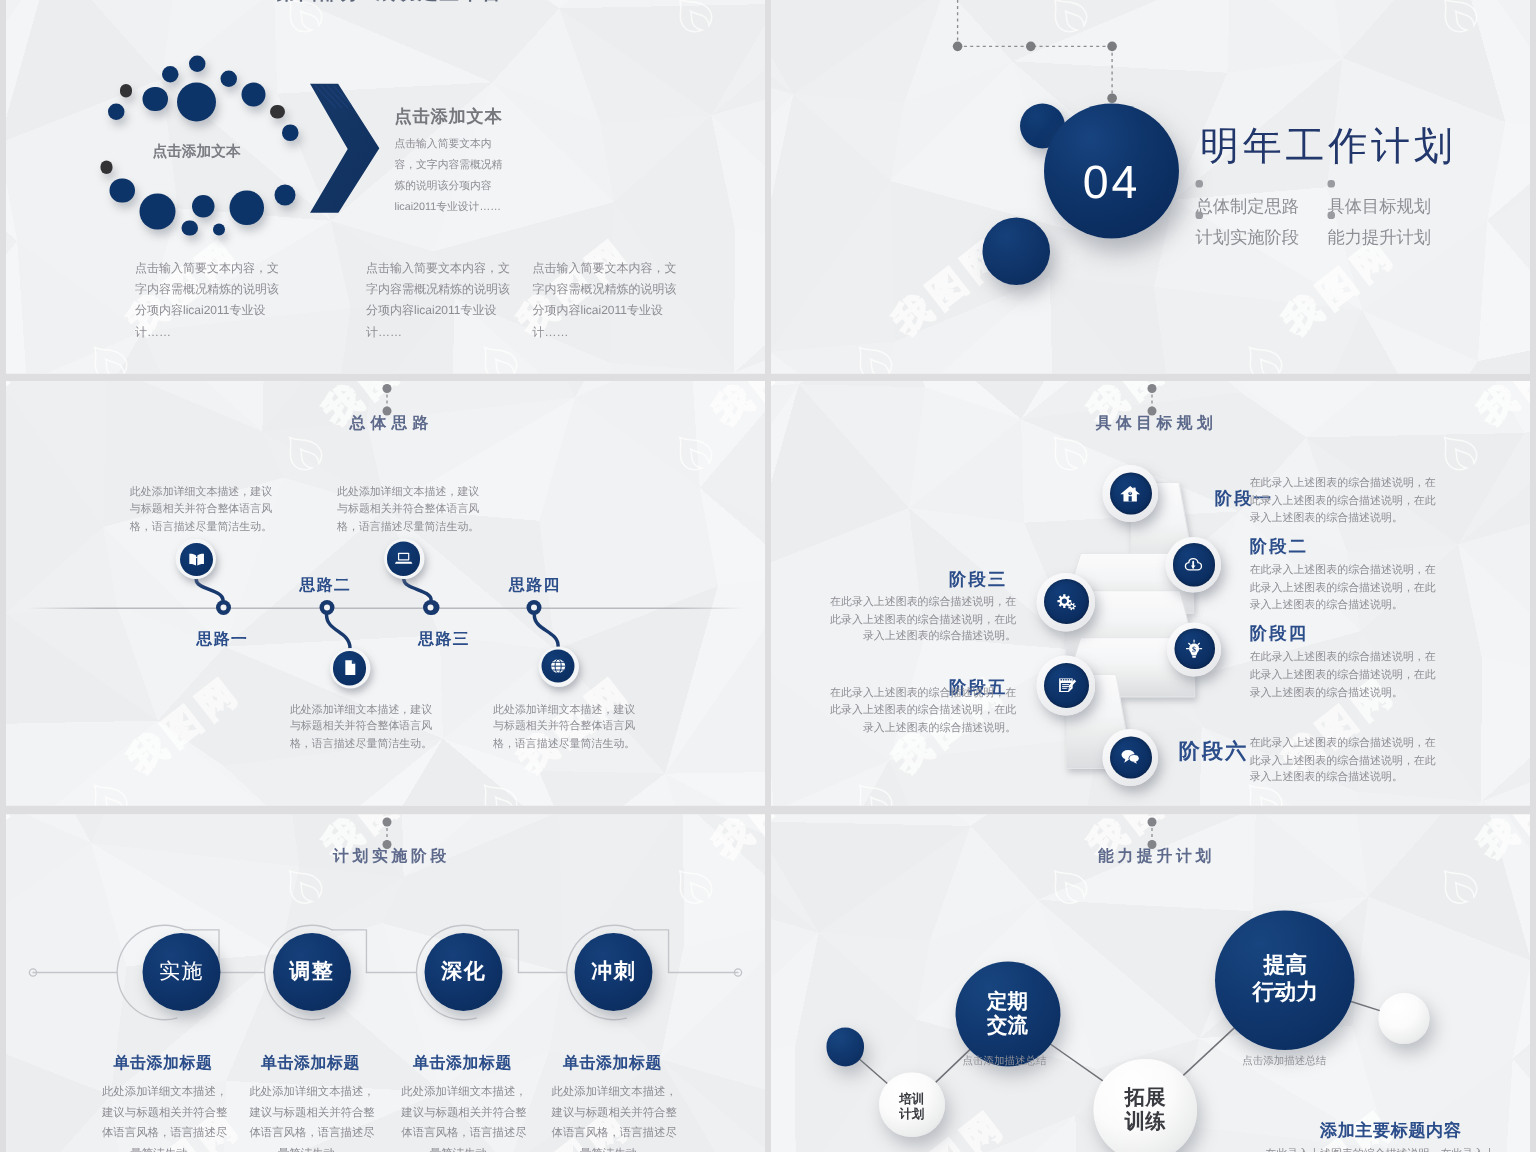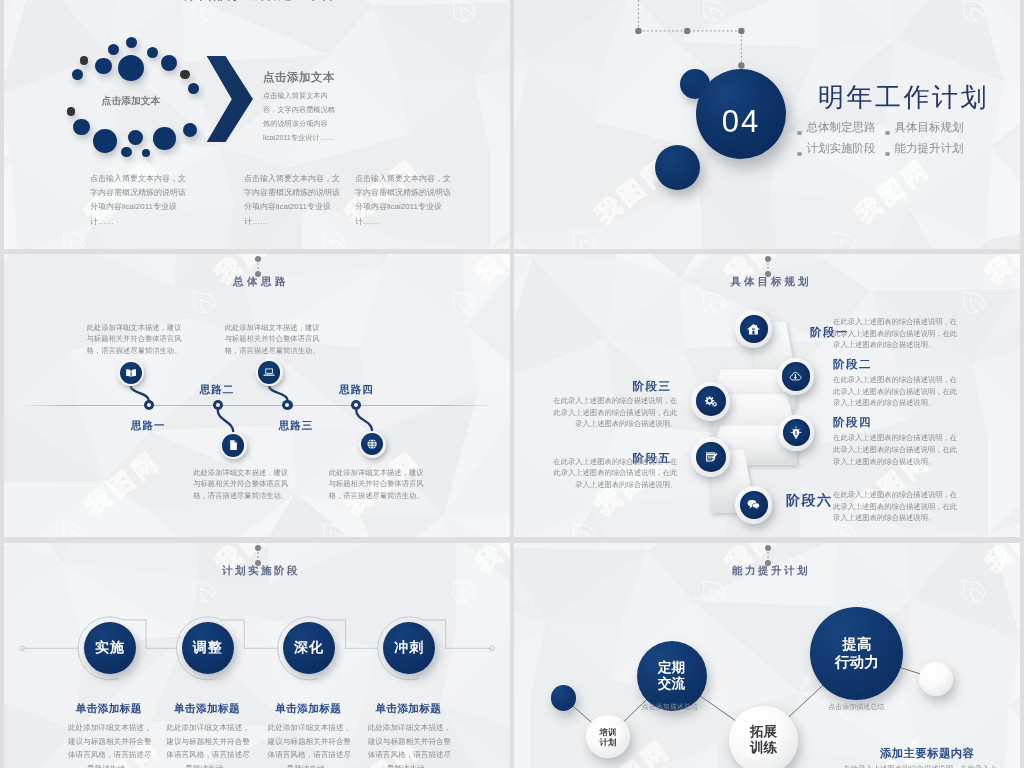--- a/index.html
+++ b/index.html
@@ -21,22 +21,22 @@
   .dot.dk{background:#333335;}
 
   
   #s1{left:4px;  top:-38px; width:506px; height:287px;}
   #s2{left:514px;top:-38px; width:506px; height:287px;}
   #s3{left:4px;  top:254px; width:506px; height:283px;}
   #s4{left:514px;top:254px; width:506px; height:283px;}
   #s5{left:4px;  top:543px; width:506px; height:262px;}
   #s6{left:514px;top:543px; width:506px; height:262px;}
   .s1cap{position:absolute;top:210px;width:99px;font-size:8.0px;line-height:1.78;color:#8c8c93;}
-  .s2bul{position:absolute;display:flex;align-items:flex-end;gap:5px;
-         font-size:11.5px;color:#8e8f95;white-space:nowrap;}
+  .s2bul{position:absolute;display:flex;align-items:flex-start;gap:5px;
+         font-size:11.5px;color:#8e8f95;white-space:nowrap;flex-direction:column;}
   .s2bul i{width:4.5px;height:4.5px;border-radius:50%;background:#9a9ba0;display:block;}
 </style>
 </head>
 <body>
 
 <svg width="0" height="0" style="position:absolute" aria-hidden="true">
  <defs>
 
   <symbol id="polybg" viewBox="0 0 560 330" preserveAspectRatio="none">
     <rect width="560" height="330" fill="#eff0f2"></rect>
@@ -471,21 +471,21 @@
                 background:radial-gradient(circle at 35% 28%,#15407a,#0a2959);
                 box-shadow:4px 7px 12px rgba(120,126,138,.5);"></div>
     <div style="position:absolute;left:182px;top:107px;width:90px;height:90px;border-radius:50%;
                 background:radial-gradient(circle at 34% 26%,#17437f 0%,#0e3469 45%,#082656 100%);
                 box-shadow:5px 9px 15px rgba(120,126,138,.5);">
       <div style="position:absolute;left:0;top:8px;width:90px;height:90px;display:flex;
                   align-items:center;justify-content:center;color:#fff;font-size:31px;
                   font-family:Liberation Sans, sans-serif;letter-spacing:2px;">04</div>
     </div>
 
-    <div style="position:absolute;left:304px;top:118px;font-size:26px;letter-spacing:2.5px;
+    <div style="position:absolute;left:286px;top:118px;font-size:26px;letter-spacing:2.5px;
                 font-family:'Liberation Serif',serif;color:#22376b;">明年工作计划</div>
     <div class="s2bul" style="left:283px;top:158px;">
       <i></i>
         <span>总体制定思路</span>
       </div>
     <div class="s2bul" style="left:371px;top:158px;">
       <i></i>
         <span>具体目标规划</span>
       </div>
     <div class="s2bul" style="left:283px;top:179px;">
@@ -963,21 +963,21 @@
           <path d="M318.8 76.9 H341.6 V105.3"></path>
           <path d="M418.9 76.9 A31.5 31.5 0 1 0 413.6 135.7"></path>
           <path d="M341.6 105.3 H373.7"></path>
           <path d="M418.9 76.9 H441.7 V105.3"></path>
           <path d="M441.7 105.3 H488"></path>
         </g>
         <circle cx="18" cy="105.3" r="2.4" fill="none" stroke="#c2c3c8" stroke-width=".9"></circle>
         <circle cx="488" cy="105.3" r="2.4" fill="none" stroke="#c2c3c8" stroke-width=".9"></circle>
       </svg>
     <div class="s5nodes">
-        <div style="position:absolute;left:80px;top:79.3px;width:52px;height:52px;border-radius:50%;background:radial-gradient(circle at 36% 28%,#16407a 0%,#0f356c 48%,#0a2958 100%);box-shadow:3px 5px 9px rgba(120,126,138,.45);display:flex;align-items:center;justify-content:center;color:#fff;font-size:14px;font-weight:bold;letter-spacing:1px;">实施</div>
+        <div style="position:absolute;left:91px;top:79.3px;width:52px;height:52px;border-radius:50%;background:radial-gradient(circle at 36% 28%,#16407a 0%,#0f356c 48%,#0a2958 100%);box-shadow:3px 5px 9px rgba(120,126,138,.45);display:flex;align-items:center;justify-content:center;color:#fff;font-size:14px;font-weight:normal;letter-spacing:1px;">实施</div>
         <div style="position:absolute;left:71.7px;top:159.2px;white-space:nowrap;font-size:10.6px;font-weight:bold;color:#2b4d8a;letter-spacing:.4px;">单击添加标题</div>
         <div style="position:absolute;left:61.5px;top:178px;width:88.5px;font-size:7.6px;line-height:1.80;color:#8c8c93;text-align:center;">此处添加详细文本描述，建议与标题相关并符合整体语言风格，语言描述尽量简洁生动。</div>
         <div style="position:absolute;left:177.8px;top:79.3px;width:52px;height:52px;border-radius:50%;background:radial-gradient(circle at 36% 28%,#16407a 0%,#0f356c 48%,#0a2958 100%);box-shadow:3px 5px 9px rgba(120,126,138,.45);display:flex;align-items:center;justify-content:center;color:#fff;font-size:14px;font-weight:bold;letter-spacing:1px;">调整</div>
         <div style="position:absolute;left:170px;top:159.2px;white-space:nowrap;font-size:10.6px;font-weight:bold;color:#2b4d8a;letter-spacing:.4px;">单击添加标题</div>
         <div style="position:absolute;left:159.8px;top:178px;width:88.5px;font-size:7.6px;line-height:1.80;color:#8c8c93;text-align:center;">此处添加详细文本描述，建议与标题相关并符合整体语言风格，语言描述尽量简洁生动。</div>
         <div style="position:absolute;left:279.1px;top:79.3px;width:52px;height:52px;border-radius:50%;background:radial-gradient(circle at 36% 28%,#16407a 0%,#0f356c 48%,#0a2958 100%);box-shadow:3px 5px 9px rgba(120,126,138,.45);display:flex;align-items:center;justify-content:center;color:#fff;font-size:14px;font-weight:bold;letter-spacing:1px;">深化</div>
         <div style="position:absolute;left:271.3px;top:159.2px;white-space:nowrap;font-size:10.6px;font-weight:bold;color:#2b4d8a;letter-spacing:.4px;">单击添加标题</div>
         <div style="position:absolute;left:261.1px;top:178px;width:88.5px;font-size:7.6px;line-height:1.80;color:#8c8c93;text-align:center;">此处添加详细文本描述，建议与标题相关并符合整体语言风格，语言描述尽量简洁生动。</div>
         <div style="position:absolute;left:379.2px;top:79.3px;width:52px;height:52px;border-radius:50%;background:radial-gradient(circle at 36% 28%,#16407a 0%,#0f356c 48%,#0a2958 100%);box-shadow:3px 5px 9px rgba(120,126,138,.45);display:flex;align-items:center;justify-content:center;color:#fff;font-size:14px;font-weight:bold;letter-spacing:1px;text-align:center;">冲刺</div>
         <div style="position:absolute;left:371.4px;top:159.2px;white-space:nowrap;font-size:10.6px;font-weight:bold;color:#2b4d8a;letter-spacing:.4px;">单击添加标题</div>

